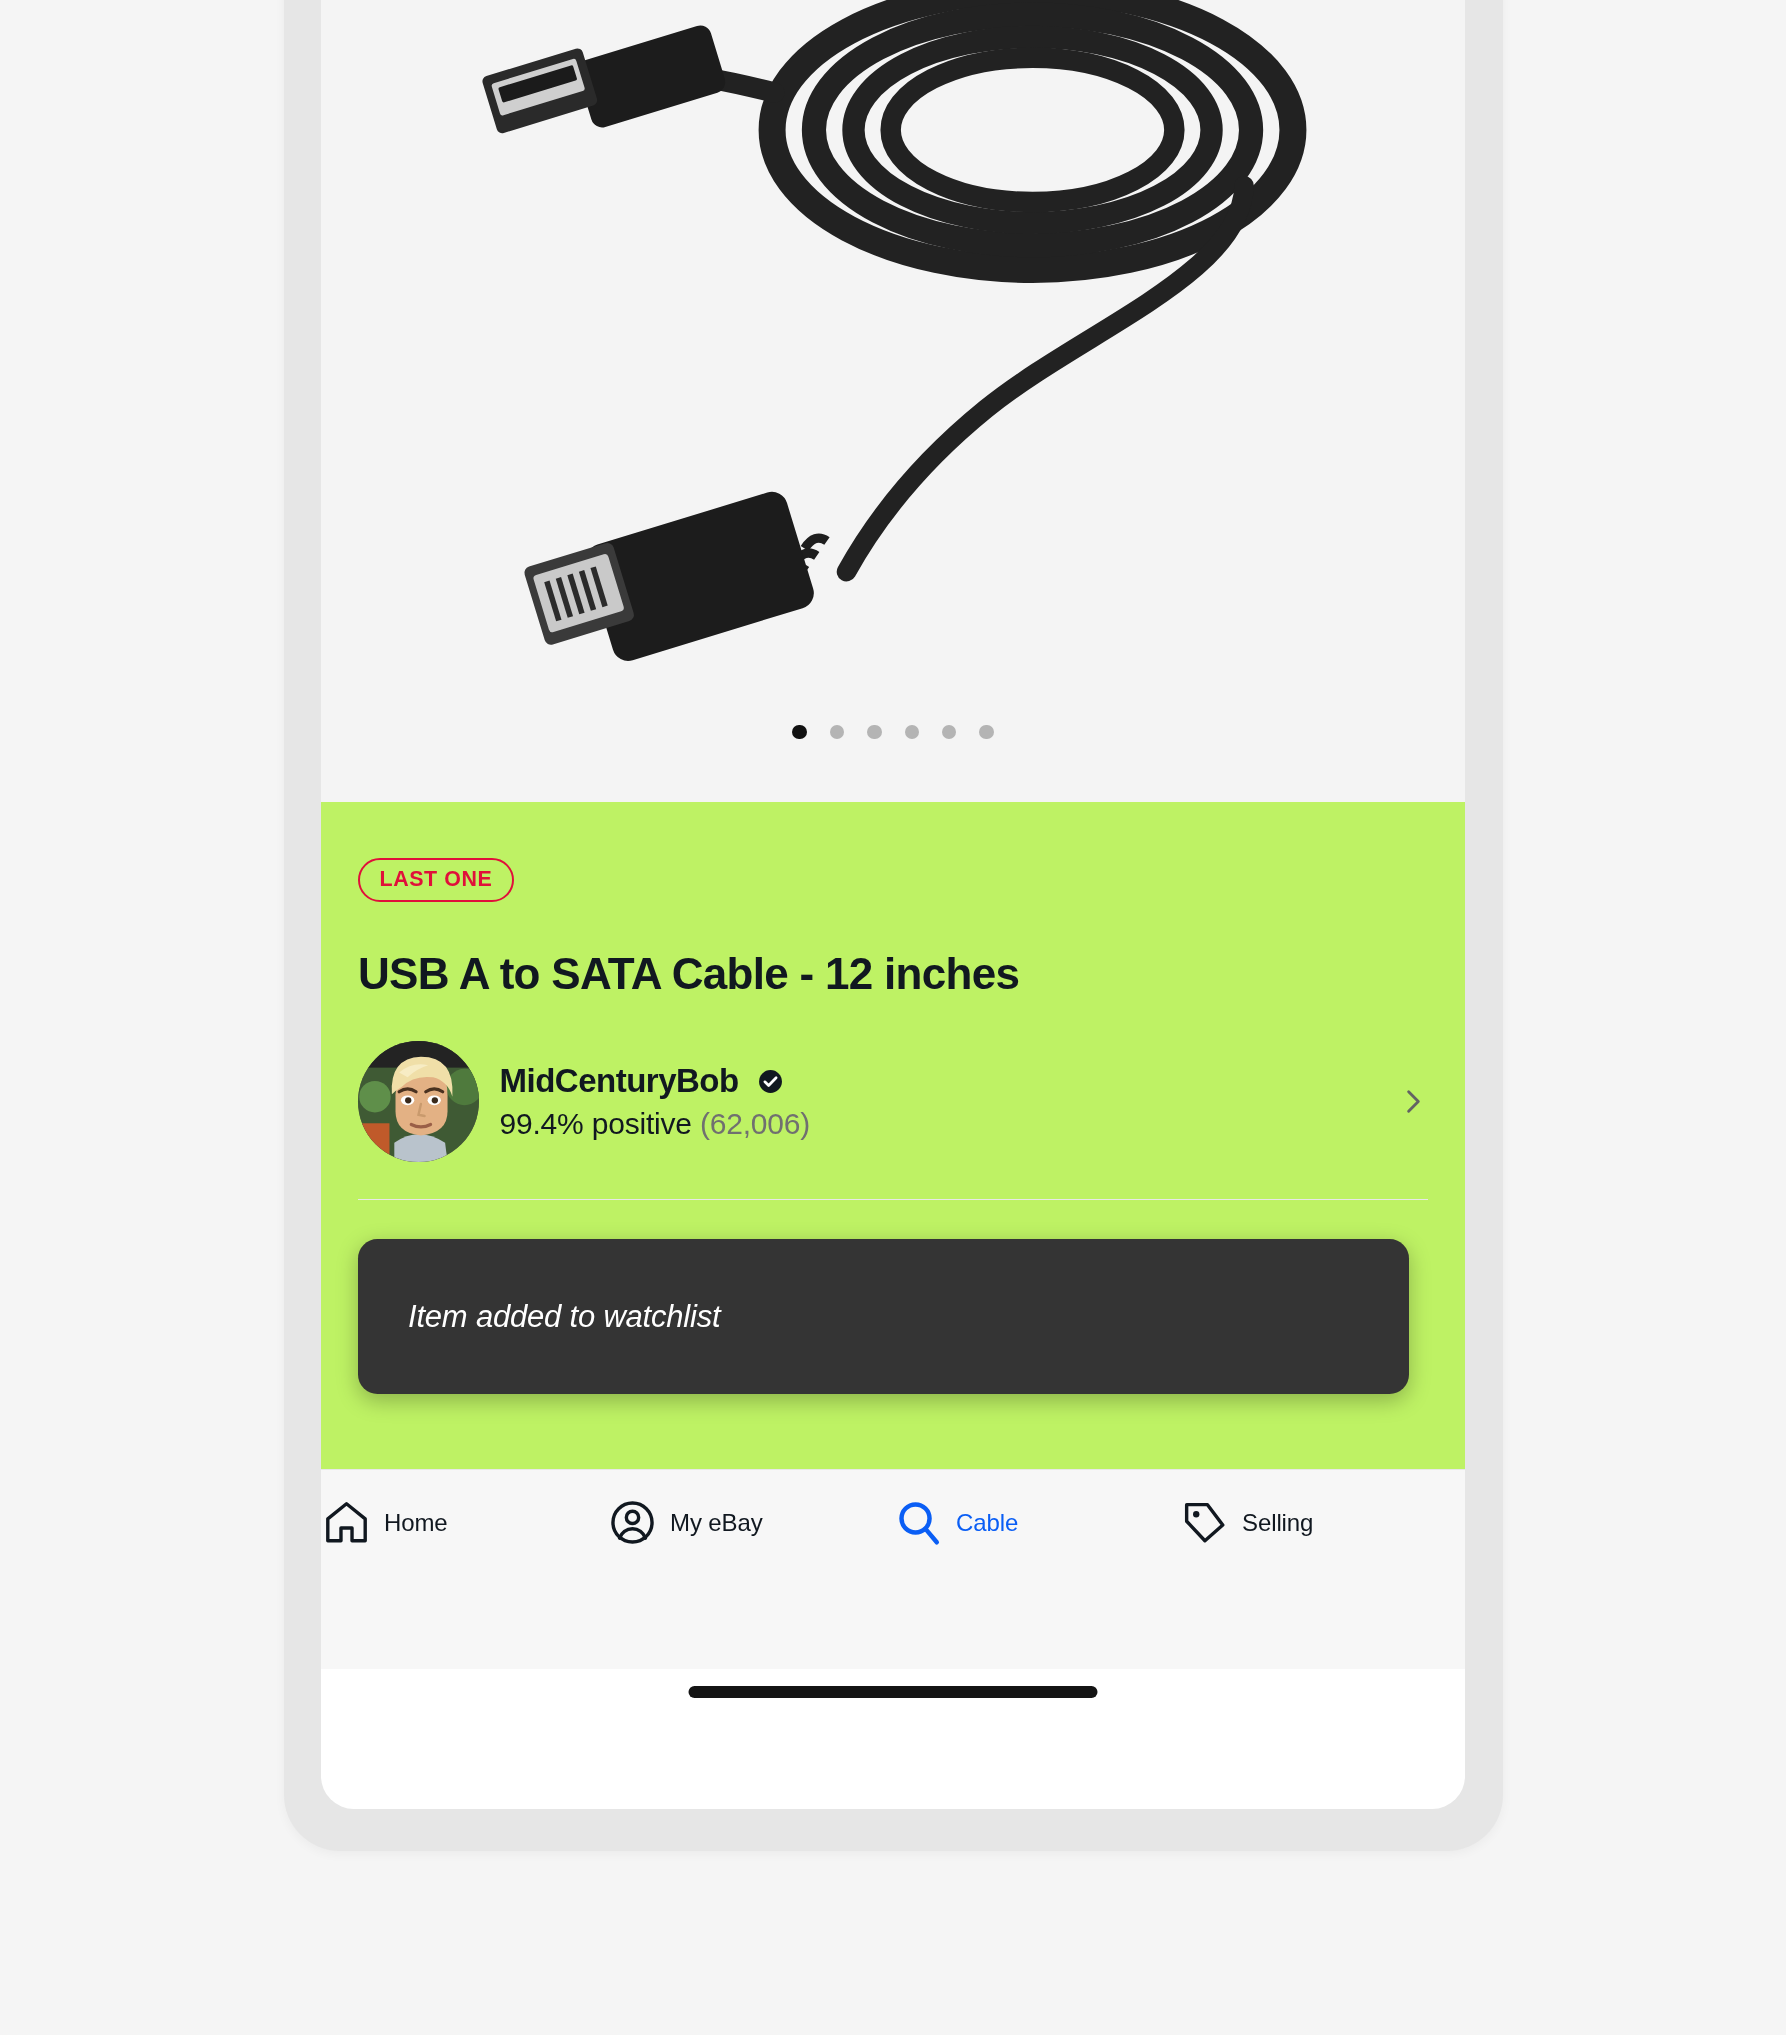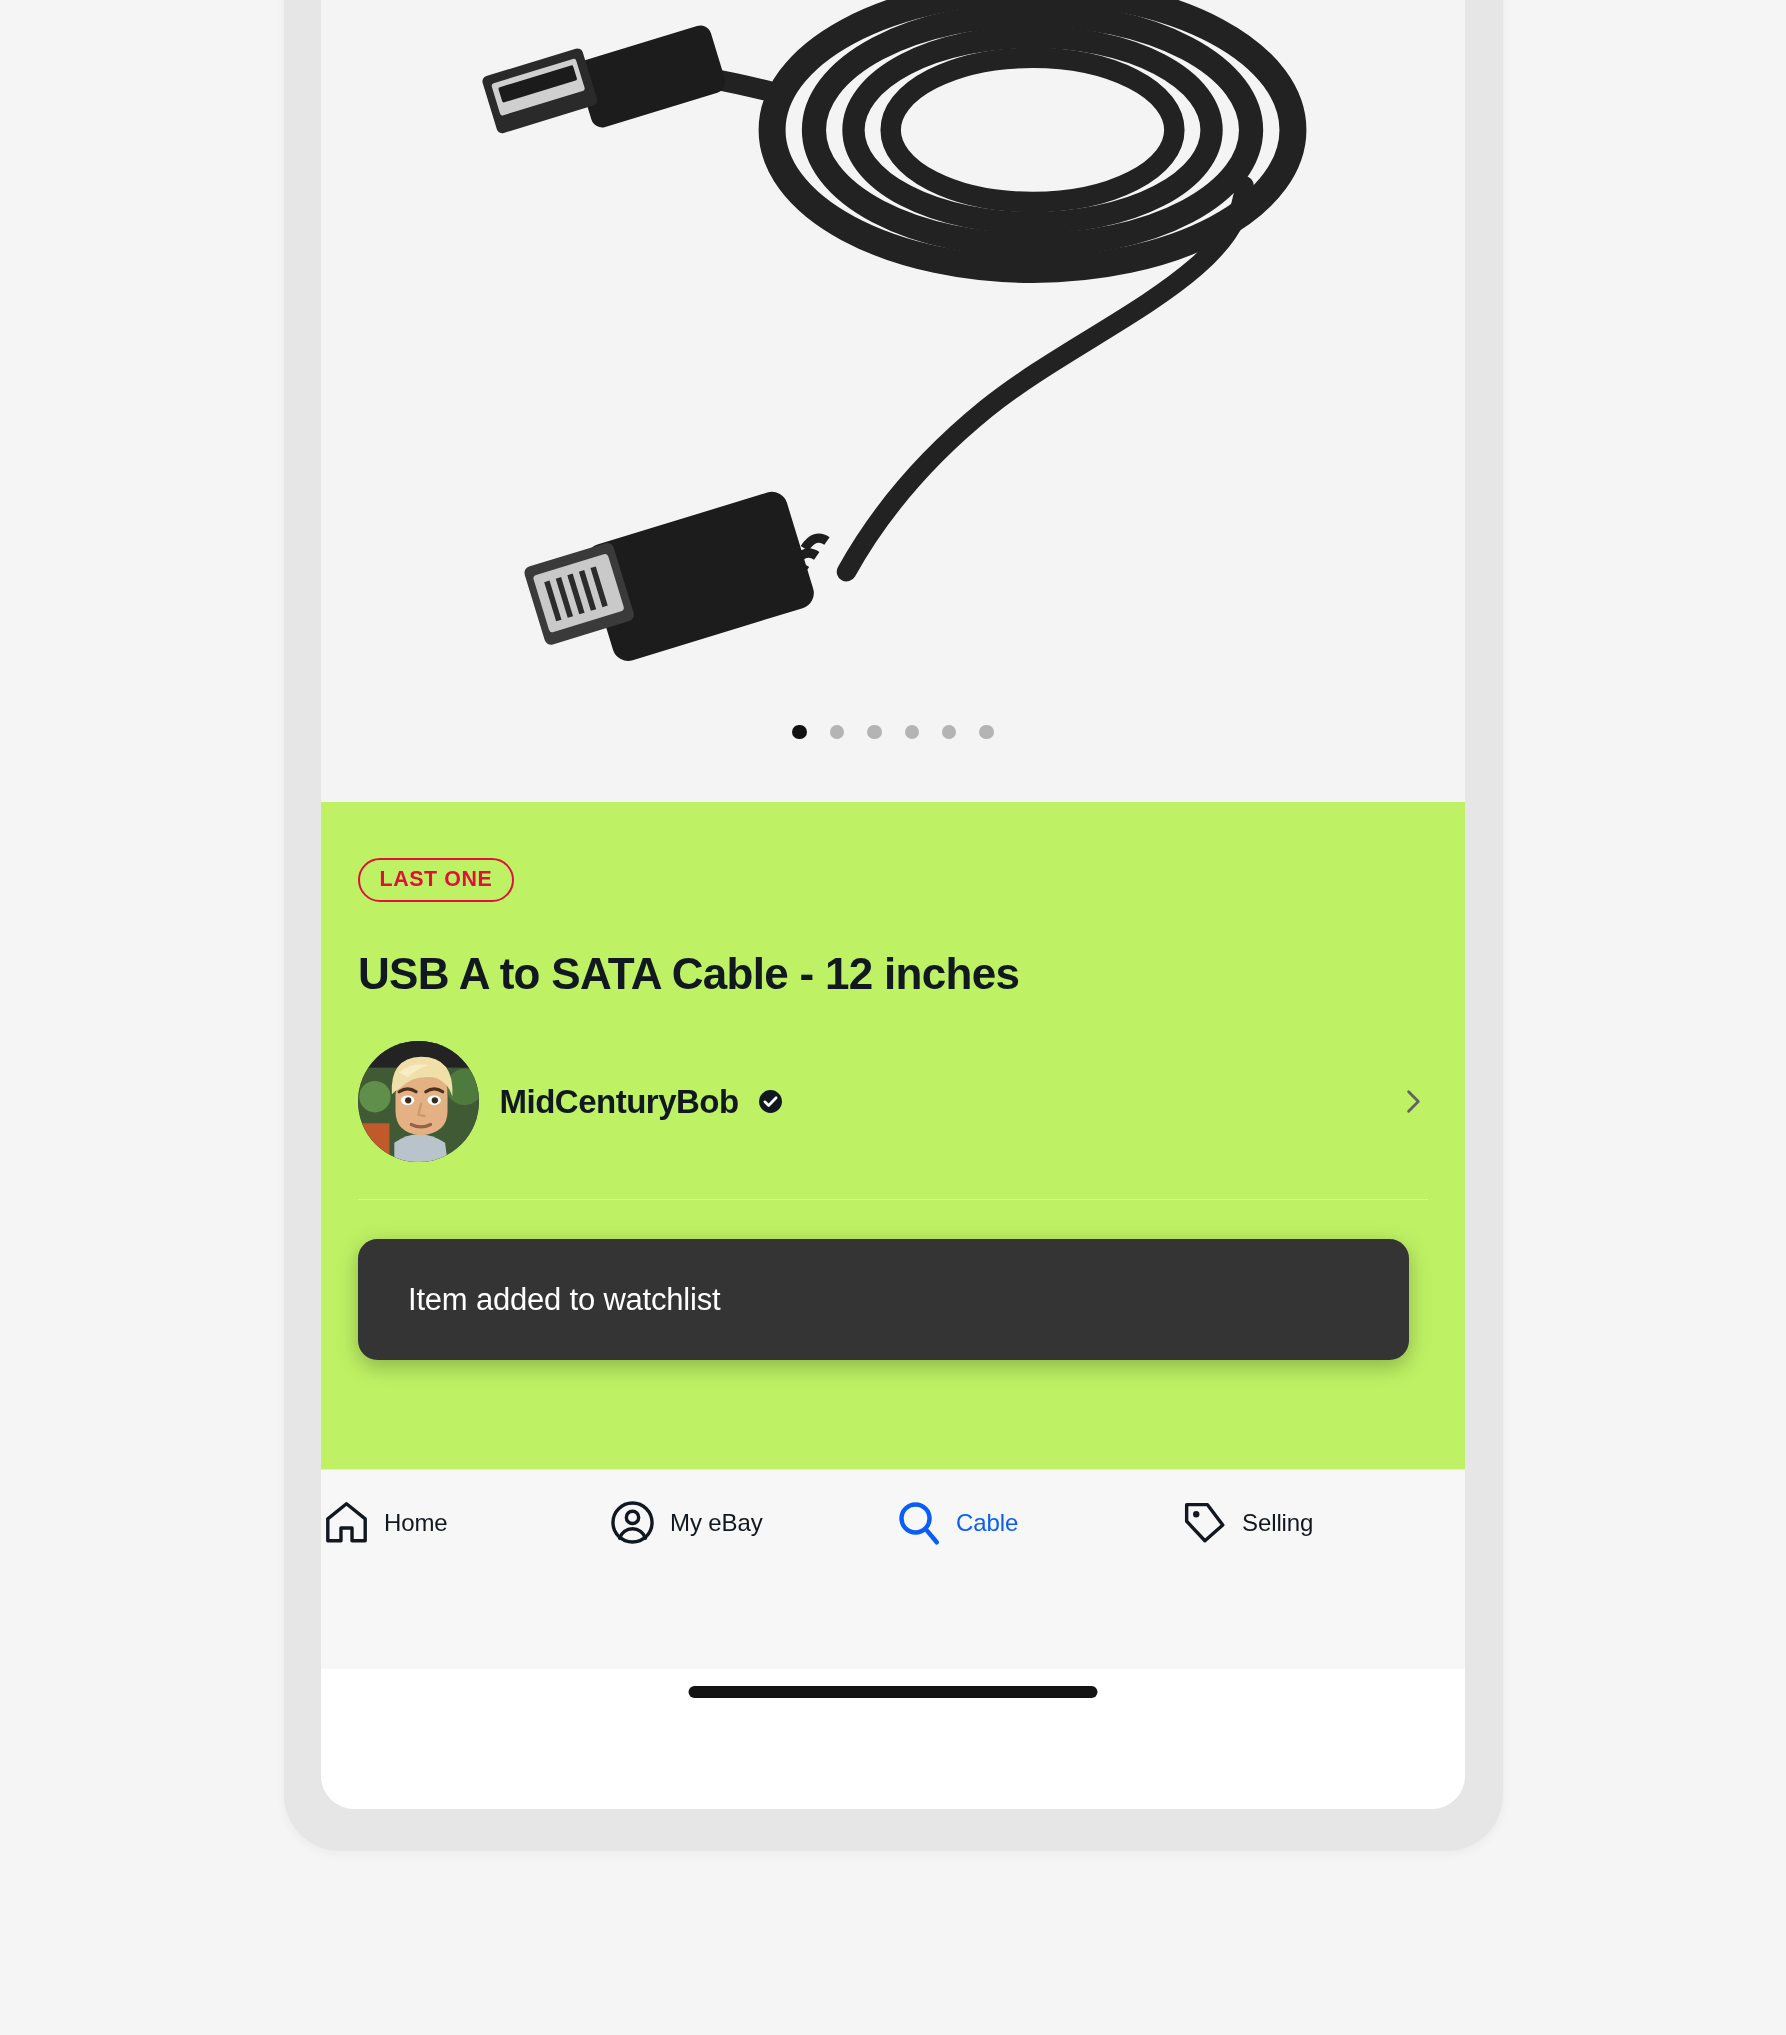--- a/index.html
+++ b/index.html
@@ -122,28 +122,29 @@
   }
   #seller-feedback .count{ color:#707070; }
   #seller-chevron{ width:31px; height:31px; flex:0 0 auto; }
 
   
   #toast{
     position:absolute;
     left:37px;
     top:1351px;
     width:1051px;
-    height:121px;
+    height:155px;
     background:#343434;
     border-radius:19.5px;
     display:flex;
     align-items:center;
     padding:0 50px;
     box-shadow:0 6.5px 21.4px rgba(0,0,0,.26);
     z-index:30;
+    font-style:italic;
   }
   #toast-message{
     color:#ffffff;
     font-size:31px;
     letter-spacing:-0.2px;
   }
 
   
   #bottom-nav{
     position:absolute;
@@ -274,20 +275,24 @@
       </div>
 
       <div id="seller-info">
         <div id="seller-name-line">
           <span id="seller-name">MidCenturyBob</span>
           <svg id="verified-badge" viewBox="0 0 24 24">
             <circle cx="12" cy="12" r="11" fill="#111820"></circle>
             <path d="M6.6 12.3 L10.2 15.9 L17.4 8.4" stroke="#ffffff" stroke-width="2.6" fill="none" stroke-linecap="round" stroke-linejoin="round"></path>
           </svg>
         </div>
+        <div id="seller-feedback">
+          <span>99.4% positive</span>
+          <span class="count">(62,006)</span>
+        </div>
       </div>
 
       <svg id="seller-chevron" viewBox="0 0 24 24">
         <path d="M9 4.5 L16.5 12 L9 19.5" stroke="#636363" stroke-width="2.2" fill="none" stroke-linecap="round" stroke-linejoin="round"></path>
       </svg>
     </div>
   </div>
 
   <div id="toast">
     <span id="toast-message">Item added to watchlist</span>

